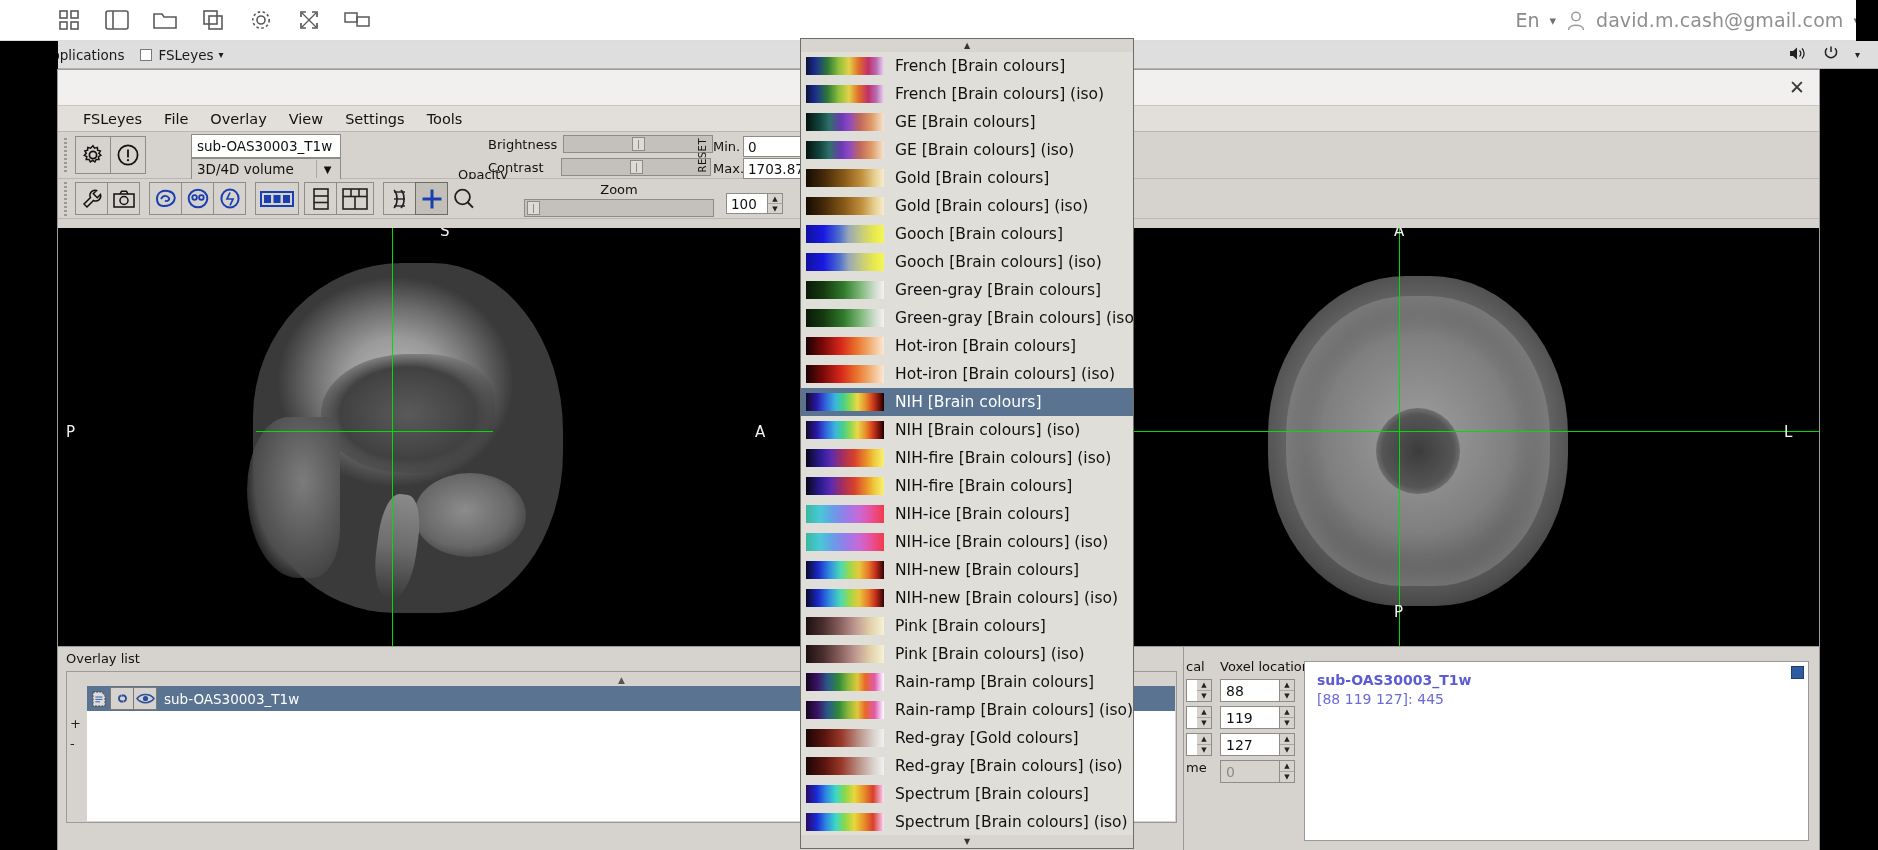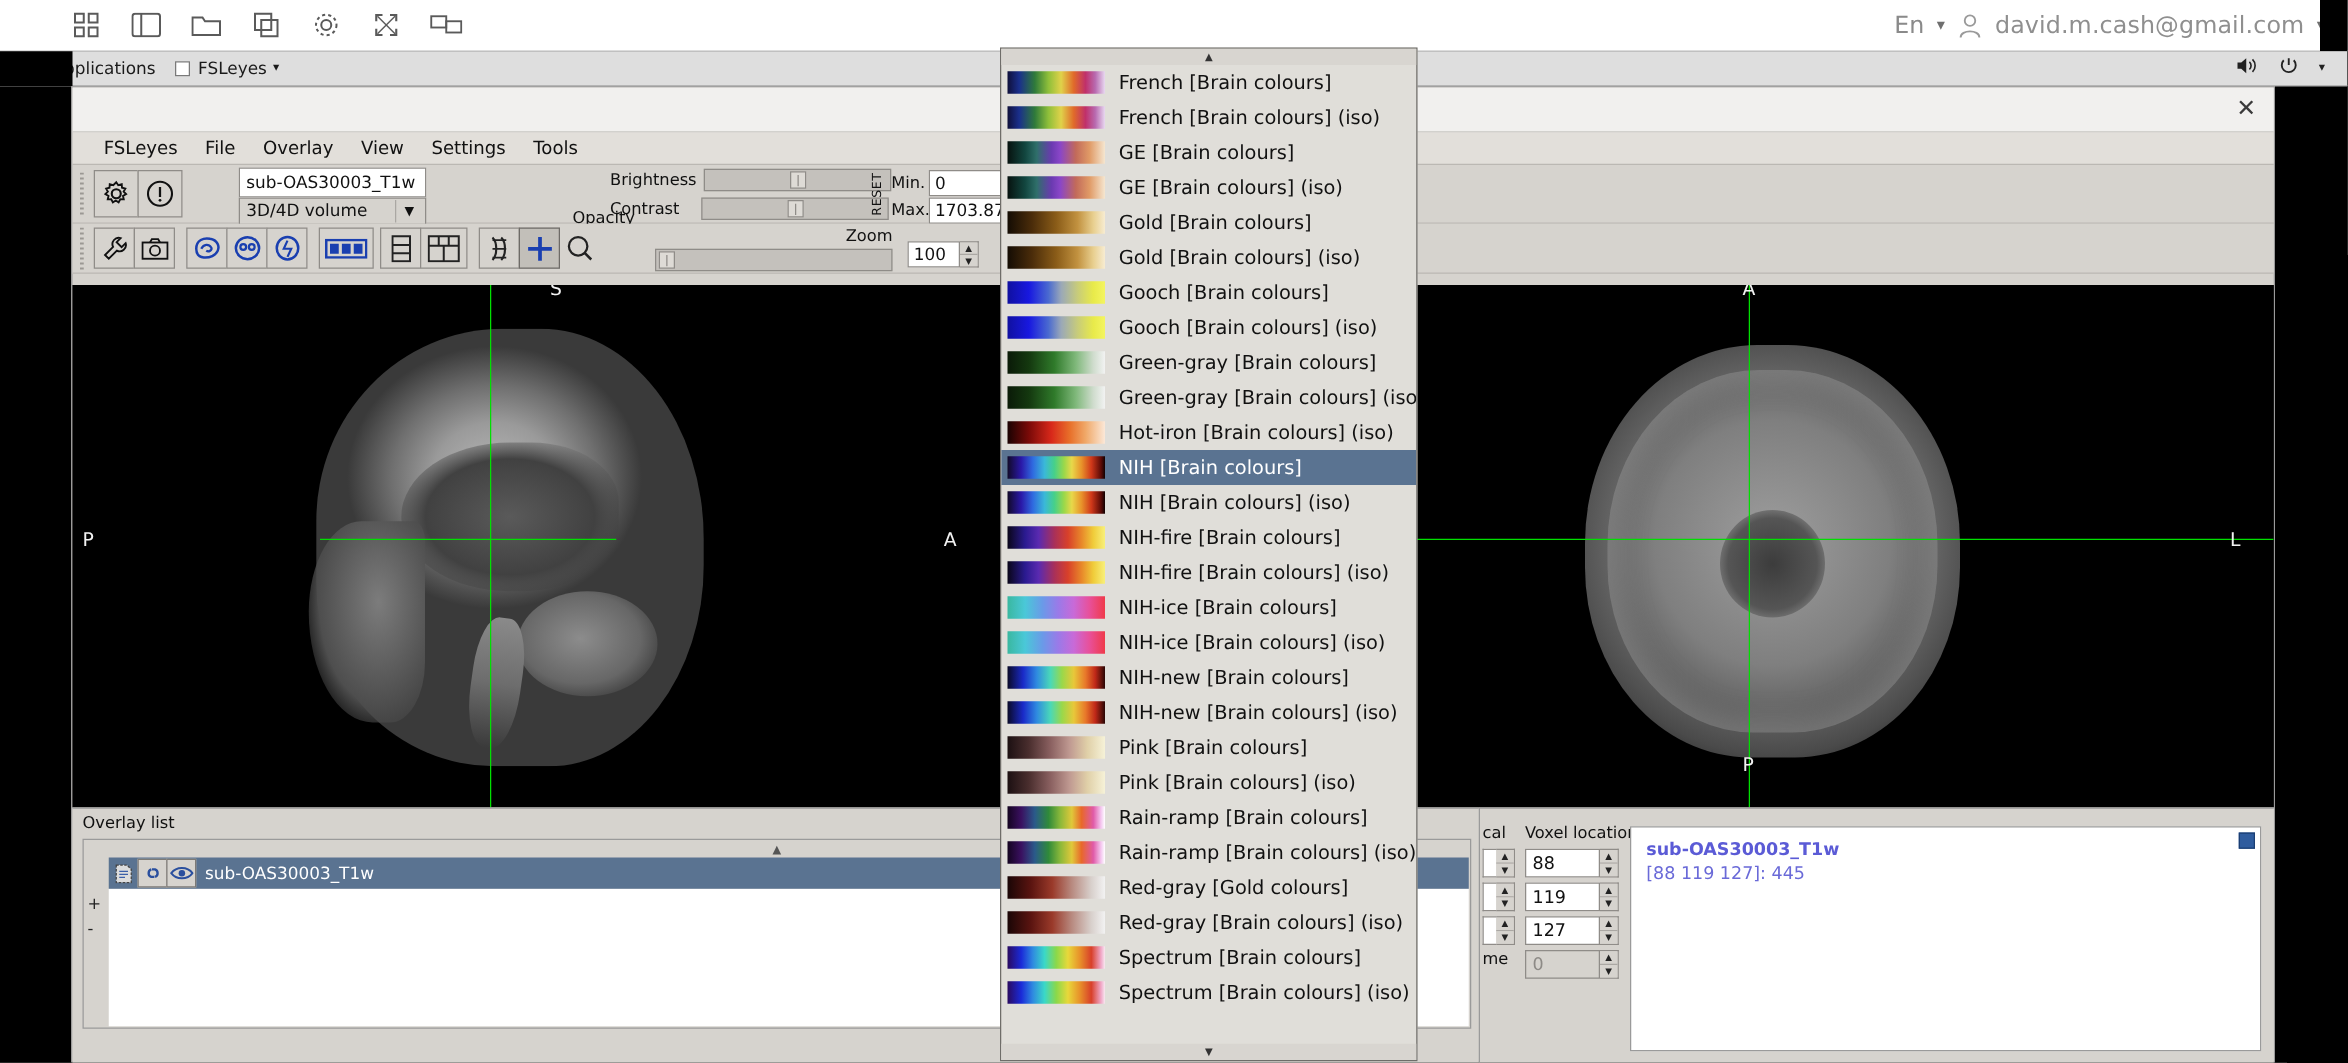--- a/index.html
+++ b/index.html
@@ -509,21 +509,21 @@
           </svg>
       </div>
       <div class="tbtn" style="border:none;background:transparent;">
         <svg width="24" height="24" viewBox="0 0 24 24">
             <circle cx="10.5" cy="10" r="7.4" fill="none" stroke="#222" stroke-width="1.8"></circle>
             <line x1="15.6" y1="15.2" x2="21" y2="20.6" stroke="#222" stroke-width="2"></line>
           </svg>
       </div>
 
       <div style="position:absolute;left:466px;top:3px;width:190px;">
-        <div class="lbl" style="text-align:right;">Zoom</div>
+        <div class="lbl" style="text-align:center;">Zoom</div>
         <div class="slider-track" style="margin-top:2px;width:190px;">
           <div class="slider-thumb" style="left:2px;"></div>
         </div>
       </div>
       <div class="spin-wrap" style="position:absolute;left:668px;top:14px;justify-content:flex-end;">
         <div class="spin-input" style="width:42px;">100</div>
         <div class="spin-btns">
             <div>▲</div>
             <div>▼</div>
           </div>
@@ -708,37 +708,41 @@
         <div class="dd-item">
           <div class="dd-swatch" style="background: linear-gradient(to right, rgb(10, 26, 8) 0%, rgb(20, 56, 15) 22%, rgb(47, 122, 42) 48%, rgb(127, 184, 122) 70%, rgb(207, 220, 205) 88%, rgb(242, 242, 242) 100%);"></div>
           <div class="dd-label">Green-gray [Brain colours]</div>
         </div>
         <div class="dd-item">
           <div class="dd-swatch" style="background: linear-gradient(to right, rgb(10, 26, 8) 0%, rgb(20, 56, 15) 22%, rgb(47, 122, 42) 48%, rgb(127, 184, 122) 70%, rgb(207, 220, 205) 88%, rgb(242, 242, 242) 100%);"></div>
           <div class="dd-label">Green-gray [Brain colours] (iso)</div>
         </div>
         <div class="dd-item">
           <div class="dd-swatch" style="background: linear-gradient(to right, rgb(26, 2, 2) 0%, rgb(122, 10, 8) 22%, rgb(216, 40, 26) 45%, rgb(232, 112, 42) 64%, rgb(240, 168, 104) 80%, rgb(251, 232, 216) 100%);"></div>
+          <div class="dd-label">Hot-iron [Brain colours]</div>
+        </div>
+        <div class="dd-item">
+          <div class="dd-swatch" style="background: linear-gradient(to right, rgb(26, 2, 2) 0%, rgb(122, 10, 8) 22%, rgb(216, 40, 26) 45%, rgb(232, 112, 42) 64%, rgb(240, 168, 104) 80%, rgb(251, 232, 216) 100%);"></div>
           <div class="dd-label">Hot-iron [Brain colours] (iso)</div>
         </div>
         <div class="dd-item sel">
           <div class="dd-swatch" style="background: linear-gradient(to right, rgb(18, 10, 40) 0%, rgb(42, 24, 168) 14%, rgb(47, 106, 224) 26%, rgb(58, 184, 216) 38%, rgb(70, 208, 138) 48%, rgb(154, 216, 74) 58%, rgb(232, 216, 74) 66%, rgb(232, 146, 42) 76%, rgb(208, 56, 26) 86%, rgb(90, 10, 6) 96%, rgb(16, 0, 0) 100%);"></div>
           <div class="dd-label">NIH [Brain colours]</div>
         </div>
         <div class="dd-item">
           <div class="dd-swatch" style="background: linear-gradient(to right, rgb(18, 10, 40) 0%, rgb(42, 24, 168) 14%, rgb(47, 106, 224) 26%, rgb(58, 184, 216) 38%, rgb(70, 208, 138) 48%, rgb(154, 216, 74) 58%, rgb(232, 216, 74) 66%, rgb(232, 146, 42) 76%, rgb(208, 56, 26) 86%, rgb(90, 10, 6) 96%, rgb(16, 0, 0) 100%);"></div>
           <div class="dd-label">NIH [Brain colours] (iso)</div>
         </div>
         <div class="dd-item">
           <div class="dd-swatch" style="background: linear-gradient(to right, rgb(10, 6, 24) 0%, rgb(42, 26, 144) 18%, rgb(90, 42, 176) 32%, rgb(168, 48, 90) 48%, rgb(216, 64, 42) 62%, rgb(232, 136, 42) 76%, rgb(240, 204, 58) 88%, rgb(248, 240, 122) 100%);"></div>
+          <div class="dd-label">NIH-fire [Brain colours] (iso)</div>
+        </div>
+        <div class="dd-item">
+          <div class="dd-swatch" style="background: linear-gradient(to right, rgb(10, 6, 24) 0%, rgb(42, 26, 144) 18%, rgb(90, 42, 176) 32%, rgb(168, 48, 90) 48%, rgb(216, 64, 42) 62%, rgb(232, 136, 42) 76%, rgb(240, 204, 58) 88%, rgb(248, 240, 122) 100%);"></div>
           <div class="dd-label">NIH-fire [Brain colours]</div>
-        </div>
-        <div class="dd-item">
-          <div class="dd-swatch" style="background: linear-gradient(to right, rgb(10, 6, 24) 0%, rgb(42, 26, 144) 18%, rgb(90, 42, 176) 32%, rgb(168, 48, 90) 48%, rgb(216, 64, 42) 62%, rgb(232, 136, 42) 76%, rgb(240, 204, 58) 88%, rgb(248, 240, 122) 100%);"></div>
-          <div class="dd-label">NIH-fire [Brain colours] (iso)</div>
         </div>
         <div class="dd-item">
           <div class="dd-swatch" style="background: linear-gradient(to right, rgb(58, 184, 160) 0%, rgb(74, 200, 216) 18%, rgb(106, 154, 232) 36%, rgb(154, 122, 232) 52%, rgb(200, 106, 216) 68%, rgb(232, 80, 154) 84%, rgb(240, 58, 74) 100%);"></div>
           <div class="dd-label">NIH-ice [Brain colours]</div>
         </div>
         <div class="dd-item">
           <div class="dd-swatch" style="background: linear-gradient(to right, rgb(58, 184, 160) 0%, rgb(74, 200, 216) 18%, rgb(106, 154, 232) 36%, rgb(154, 122, 232) 52%, rgb(200, 106, 216) 68%, rgb(232, 80, 154) 84%, rgb(240, 58, 74) 100%);"></div>
           <div class="dd-label">NIH-ice [Brain colours] (iso)</div>
         </div>
         <div class="dd-item">

